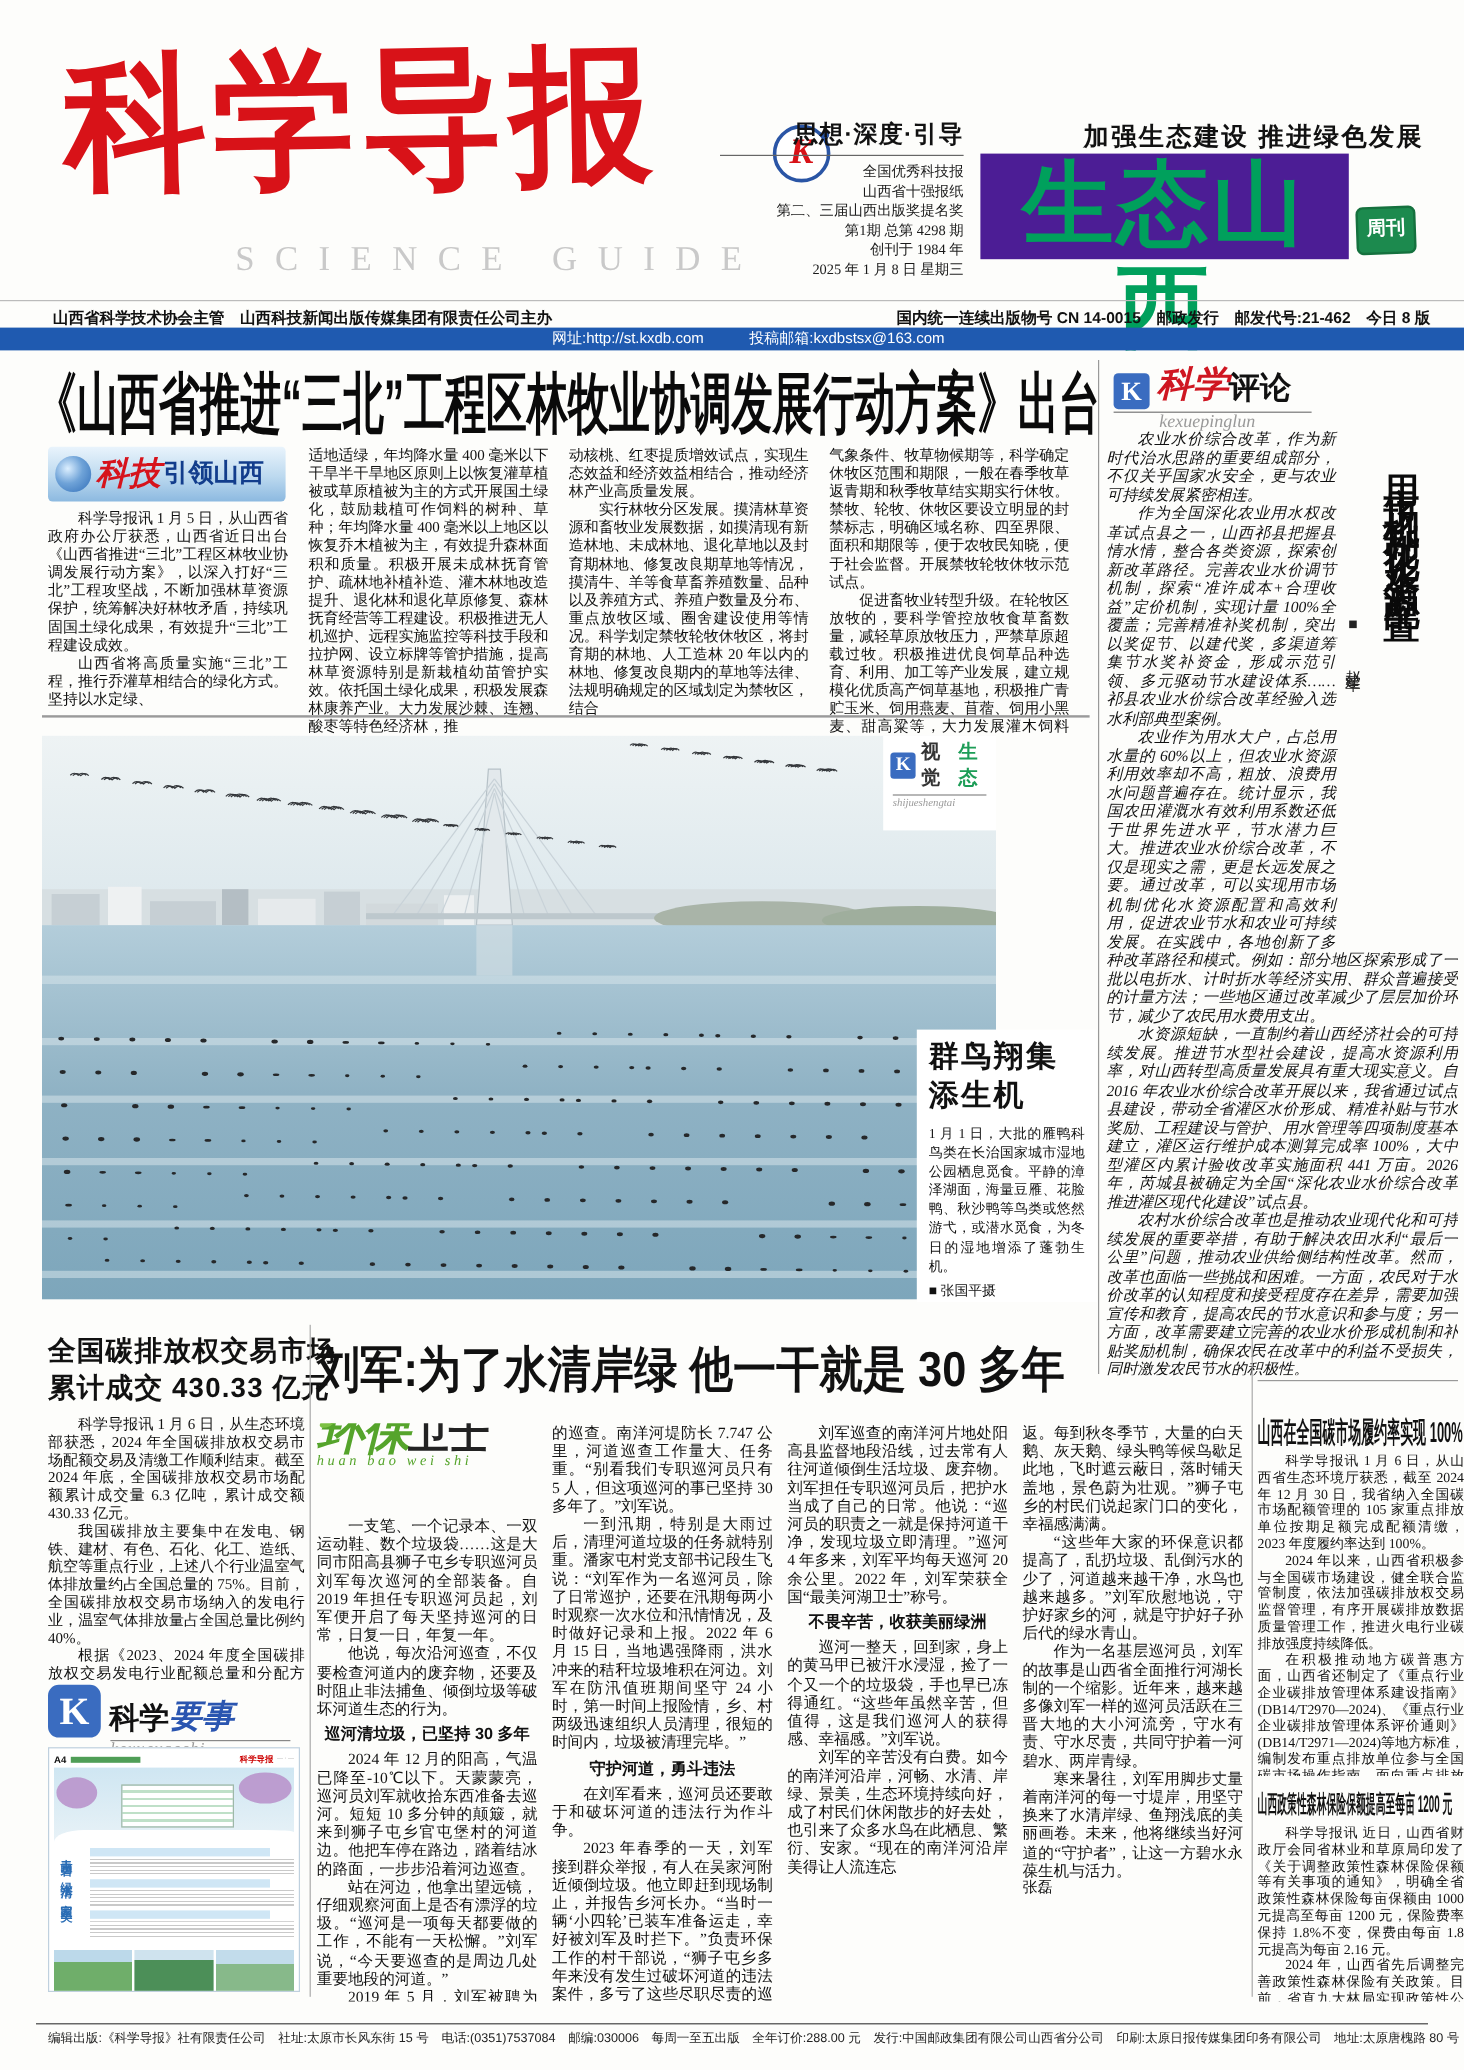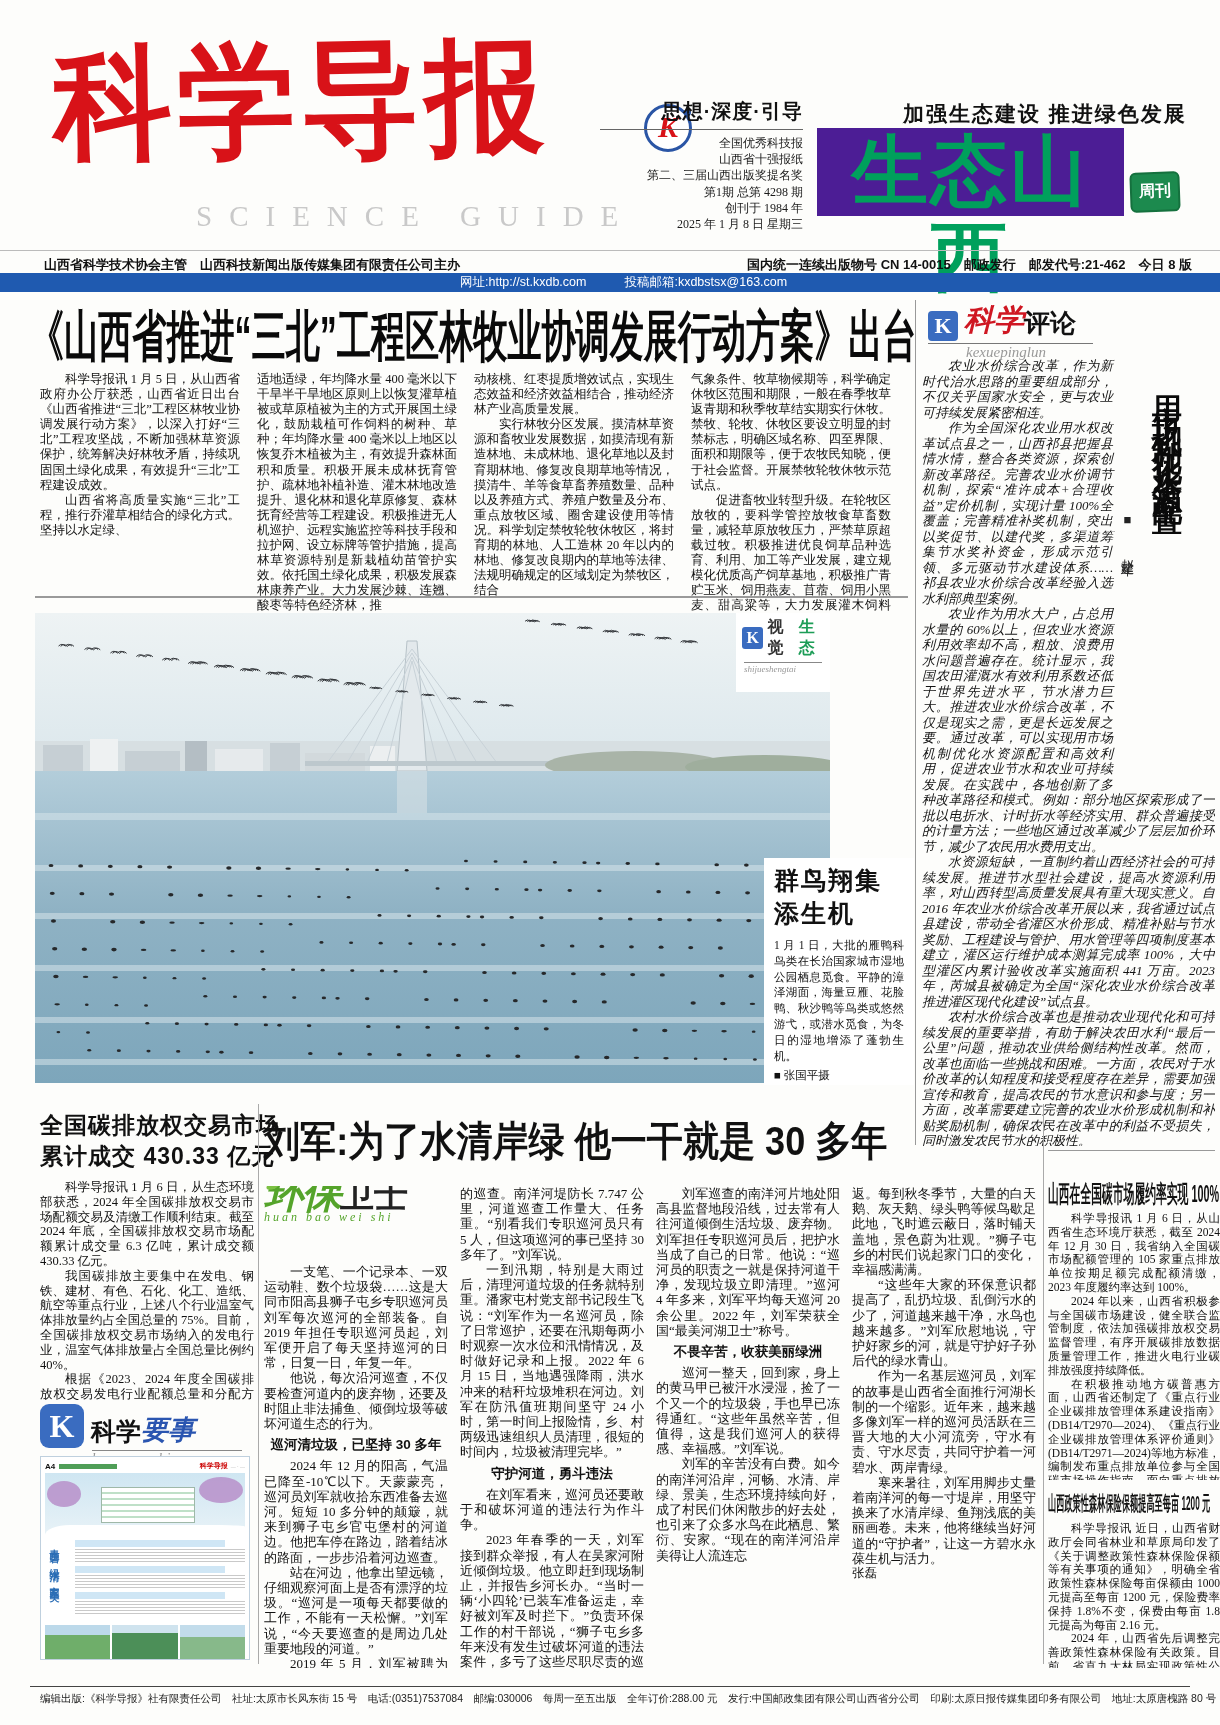--- a/index.html
+++ b/index.html
@@ -162,20 +162,25 @@
   <div class="abs rule-top"></div>
   <div class="abs organizer">山西省科学技术协会主管　山西科技新闻出版传媒集团有限责任公司主办</div>
   <div class="abs pubinfo">国内统一连续出版物号 CN 14-0015　邮政发行　邮发代号:21-462　今日 8 版</div>
   <div class="abs bluebar"></div>
   <div class="abs bluebar-text">
     <span>网址:http://st.kxdb.com</span><span>投稿邮箱:kxdbstsx@163.com</span>
   </div>
 
   <div class="abs lead-head">《山西省推进“三北”工程区林牧业协调发展行动方案》出台</div>
   <div class="abs lead-col" style="left:40px;">
+    <div class="lead-badge">
+      <div class="globe"></div>
+      <span class="t1">科技</span>
+      <span class="t2">引领山西</span>
+    </div>
     <div>
         <p class="para">科学导报讯 1 月 5 日，从山西省政府办公厅获悉，山西省近日出台《山西省推进“三北”工程区林牧业协调发展行动方案》，以深入打好“三北”工程攻坚战，不断加强林草资源保护，统筹解决好林牧矛盾，持续巩固国土绿化成果，有效提升“三北”工程建设成效。</p>
         <p class="para">山西省将高质量实施“三北”工程，推行乔灌草相结合的绿化方式。坚持以水定绿、</p>
       </div>
   </div>
   <div class="abs lead-col" style="left:257px;">
       <p class="para cont">适地适绿，年均降水量 400 毫米以下干旱半干旱地区原则上以恢复灌草植被或草原植被为主的方式开展国土绿化，鼓励栽植可作饲料的树种、草种；年均降水量 400 毫米以上地区以恢复乔木植被为主，有效提升森林面积和质量。积极开展未成林抚育管护、疏林地补植补造、灌木林地改造提升、退化林和退化草原修复、森林抚育经营等工程建设。积极推进无人机巡护、远程实施监控等科技手段和拉护网、设立标牌等管护措施，提高林草资源特别是新栽植幼苗管护实效。依托国土绿化成果，积极发展森林康养产业。大力发展沙棘、连翘、酸枣等特色经济林，推</p>
     </div>
   <div class="abs lead-col" style="left:474px;">
       <p class="para cont">动核桃、红枣提质增效试点，实现生态效益和经济效益相结合，推动经济林产业高质量发展。</p>
@@ -201,21 +206,21 @@
     <div class="pinyin com-pinyin">kexuepinglun</div>
   </div>
   <div class="abs com-vert-head vert">用市场机制优化水资源配置</div>
   <div class="abs com-author vert">■ 赵建军</div>
   <div class="abs com-body">
     <div class="com-spacer"></div>
     <div>
         <p class="para">农业水价综合改革，作为新时代治水思路的重要组成部分，不仅关乎国家水安全，更与农业可持续发展紧密相连。</p>
         <p class="para">作为全国深化农业用水权改革试点县之一，山西祁县把握县情水情，整合各类资源，探索创新改革路径。完善农业水价调节机制，探索“准许成本+合理收益”定价机制，实现计量 100%全覆盖；完善精准补奖机制，突出以奖促节、以建代奖，多渠道筹集节水奖补资金，形成示范引领、多元驱动节水建设体系……祁县农业水价综合改革经验入选水利部典型案例。</p>
         <p class="para">农业作为用水大户，占总用水量的 60%以上，但农业水资源利用效率却不高，粗放、浪费用水问题普遍存在。统计显示，我国农田灌溉水有效利用系数还低于世界先进水平，节水潜力巨大。推进农业水价综合改革，不仅是现实之需，更是长远发展之要。通过改革，可以实现用市场机制优化水资源配置和高效利用，促进农业节水和农业可持续发展。在实践中，各地创新了多种改革路径和模式。例如：部分地区探索形成了一批以电折水、计时折水等经济实用、群众普遍接受的计量方法；一些地区通过改革减少了层层加价环节，减少了农民用水费用支出。</p>
-        <p class="para">水资源短缺，一直制约着山西经济社会的可持续发展。推进节水型社会建设，提高水资源利用率，对山西转型高质量发展具有重大现实意义。自 2016 年农业水价综合改革开展以来，我省通过试点县建设，带动全省灌区水价形成、精准补贴与节水奖励、工程建设与管护、用水管理等四项制度基本建立，灌区运行维护成本测算完成率 100%，大中型灌区内累计验收改革实施面积 441 万亩。2023 年，芮城县被确定为全国“深化农业水价综合改革推进灌区现代化建设”试点县。</p>
+        <p class="para">水资源短缺，一直制约着山西经济社会的可持续发展。推进节水型社会建设，提高水资源利用率，对山西转型高质量发展具有重大现实意义。自 2016 年农业水价综合改革开展以来，我省通过试点县建设，带动全省灌区水价形成、精准补贴与节水奖励、工程建设与管护、用水管理等四项制度基本建立，灌区运行维护成本测算完成率 100%，大中型灌区内累计验收改革实施面积 441 万亩。2026 年，芮城县被确定为全国“深化农业水价综合改革推进灌区现代化建设”试点县。</p>
         <p class="para">农村水价综合改革也是推动农业现代化和可持续发展的重要举措，有助于解决农田水利“最后一公里”问题，推动农业供给侧结构性改革。然而，改革也面临一些挑战和困难。一方面，农民对于水价改革的认知程度和接受程度存在差异，需要加强宣传和教育，提高农民的节水意识和参与度；另一方面，改革需要建立完善的农业水价形成机制和补贴奖励机制，确保农民在改革中的利益不受损失，同时激发农民节水的积极性。</p>
       </div>
   </div>
 
   <svg class="abs photo" viewBox="0 0 795 470" preserveAspectRatio="none">
     <defs>
       <linearGradient id="sky" x1="0" y1="0" x2="0" y2="1">
         <stop offset="0" stop-color="#eef3f4"></stop>
           <stop offset="1" stop-color="#dbe7ec"></stop>
       </linearGradient>

